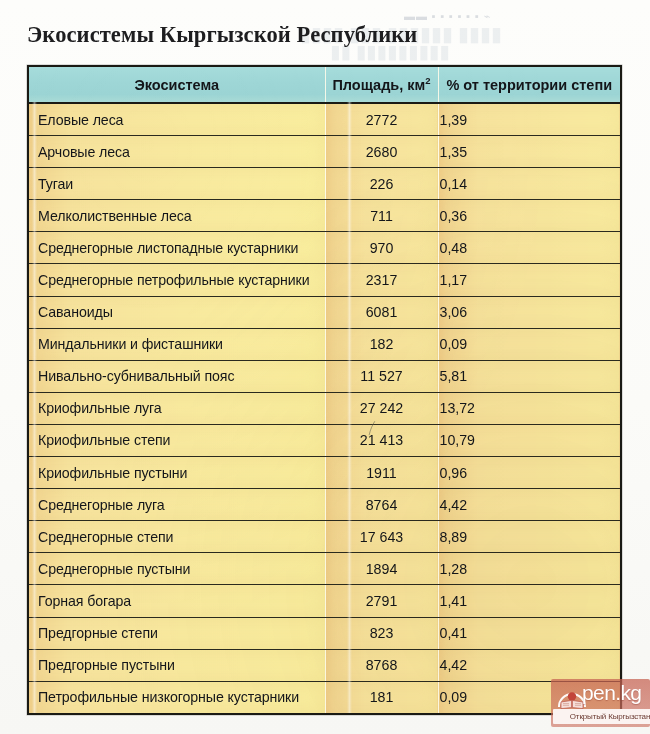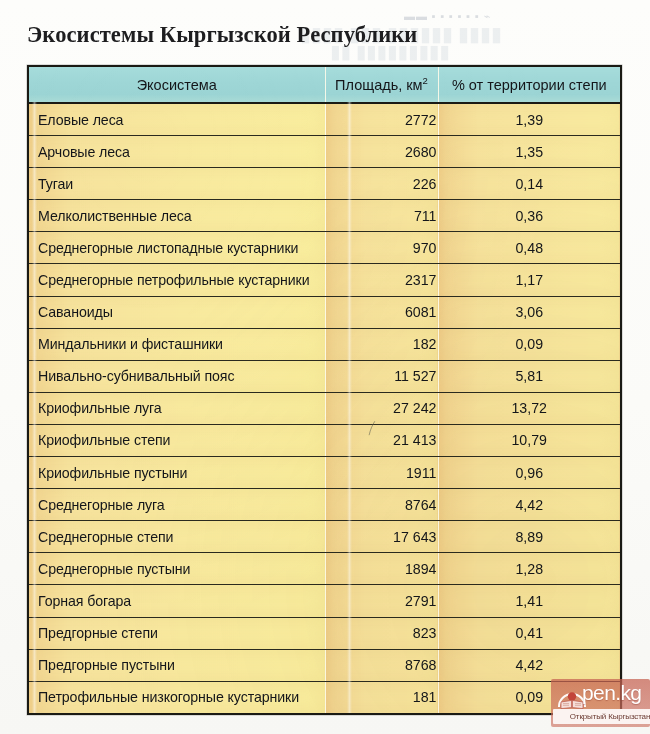--- a/index.html
+++ b/index.html
@@ -71,21 +71,21 @@
   }
   col.c-name { width: 296px; }
   col.c-area { width: 113px; }
   col.c-pct  { width: 182px; }
 
   
   thead th {
     height: 35px;
     padding: 0 6px;
     font-size: 14.5px;
-    font-weight: normal;
+    font-weight: bold;
     color: #14161a;
     text-align: center;
     background: linear-gradient(180deg,#a6dcdb 0%, #9ed6d6 45%, #9bd4d4 78%, #a9dbd6 100%);
     border-bottom: 2.2px solid #1a1a14;
     vertical-align: middle;
     position: relative;
   }
   thead th.col-sep { border-left: 1.6px solid #f4f7e8; }
   thead th .sup { font-size: 9.5px; vertical-align: super; line-height: 0; }
 
@@ -108,26 +108,26 @@
     box-shadow: inset 0 0 18px rgba(214,176,96,.14);
   }
   tbody tr:last-child td { border-bottom: none; }
 
   td.name {
     padding-left: 9px;
     text-align: left;
     letter-spacing: -.1px;
   }
   td.area {
-    text-align: right;
+    text-align: center;
     border-left: 1.6px solid #fdfbe6;
     font-variant-numeric: tabular-nums;
   }
   td.pct {
-    text-align: center;
+    text-align: left;
     border-left: 1.6px solid #fdfbe6;
     font-variant-numeric: tabular-nums;
   }
 
   
   #table-wrap::after {
     content: "";
     position: absolute;
     inset: 0;
     pointer-events: none;

